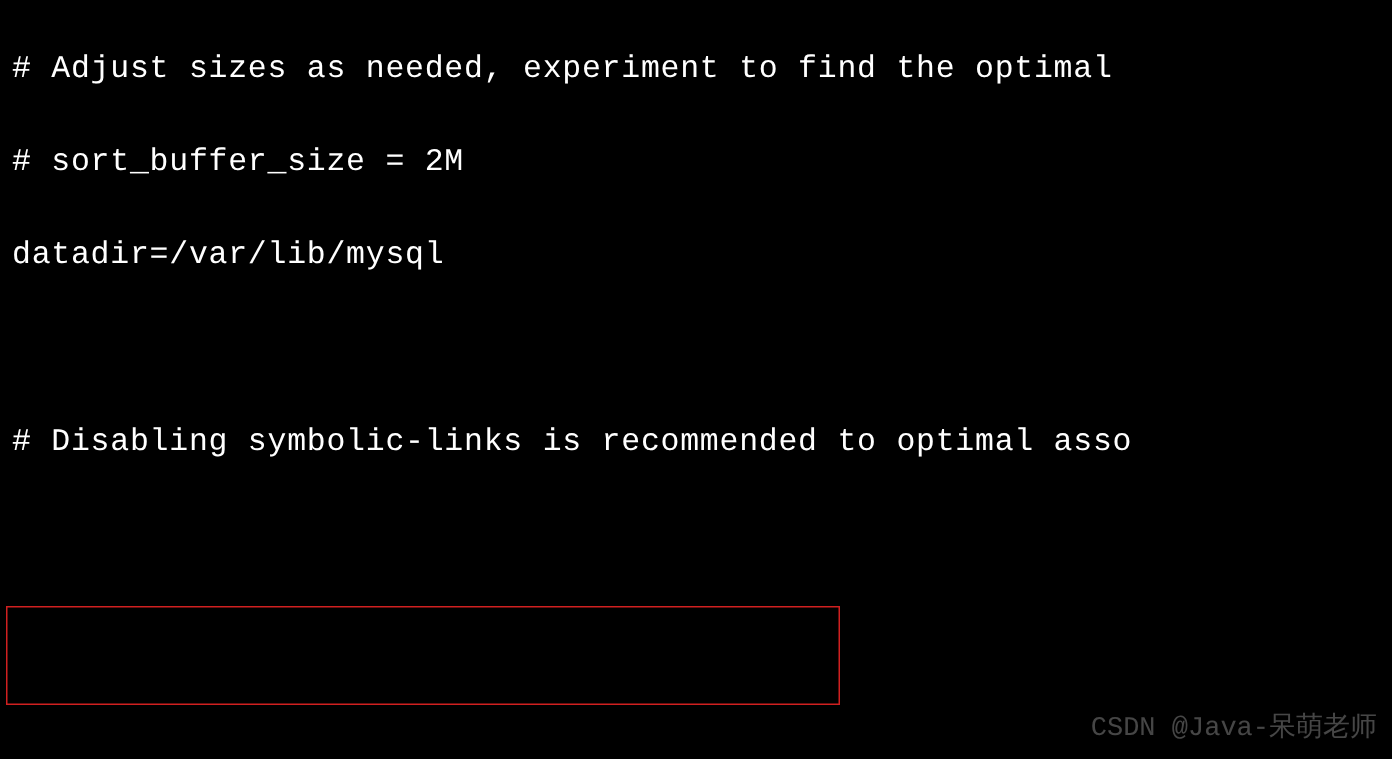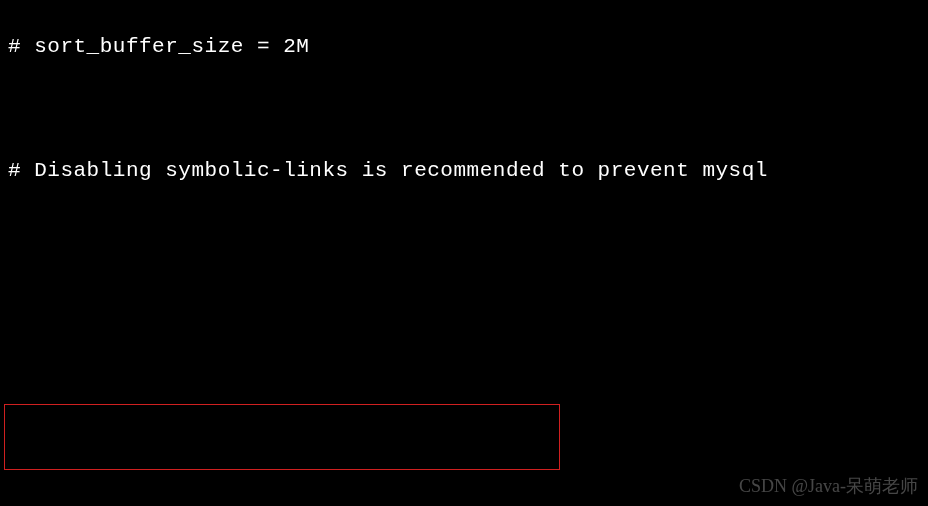--- a/index.html
+++ b/index.html
@@ -35,32 +35,34 @@
       top: 404px;
       width: 556px;
       height: 66px;
       pointer-events: none;
     }
     .watermark {
       position: absolute;
       bottom: 6px;
       right: 10px;
       color: rgba(200, 200, 200, 0.35);
-      font-family: Liberation Serif, serif;
+      font-family: Liberation Mono, monospace;
       font-size: 18px;
       letter-spacing: 0;
     }
   </style>
 </head>
 <body>
 
 <div class="terminal">
+<span class="line"># Adjust sizes as needed, experiment to find the optimal</span>
 <span class="line"># sort_buffer_size = 2M</span>
+<span class="line">datadir=/var/lib/mysql</span>
 <span class="line"></span>
-<span class="line"># Disabling symbolic-links is recommended to prevent mysql</span>
+<span class="line"># Disabling symbolic-links is recommended to optimal asso</span>
 
 
 
 
 
 
 
 
 </div>
 

